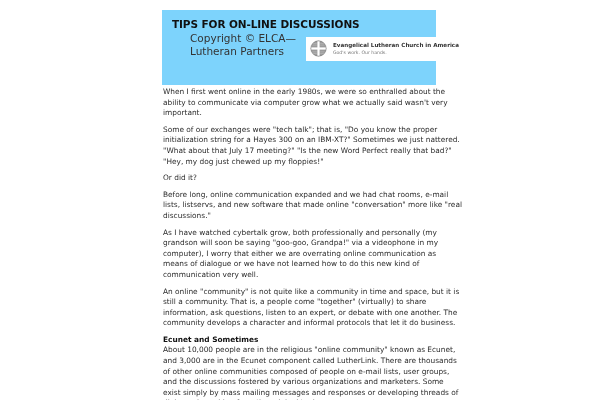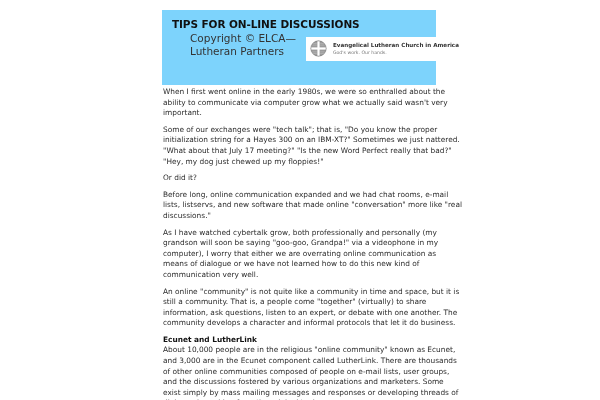--- a/index.html
+++ b/index.html
@@ -47,18 +47,18 @@
     </div>
   </div>
 
   <div class="body-text">
     <p>When I first went online in the early 1980s, we were so enthralled about the ability to communicate via computer grow what we actually said wasn't very important.</p>
     <p>Some of our exchanges were "tech talk"; that is, "Do you know the proper initialization string for a Hayes 300 on an IBM-XT?" Sometimes we just nattered. "What about that July 17 meeting?" "Is the new Word Perfect really that bad?" "Hey, my dog just chewed up my floppies!"</p>
     <p>Or did it?</p>
     <p>Before long, online communication expanded and we had chat rooms, e-mail lists, listservs, and new software that made online "conversation" more like "real discussions."</p>
     <p>As I have watched cybertalk grow, both professionally and personally (my grandson will soon be saying "goo-goo, Grandpa!" via a videophone in my computer), I worry that either we are overrating online communication as means of dialogue or we have not learned how to do this new kind of communication very well.</p>
     <p>An online "community" is not quite like a community in time and space, but it is still a community. That is, a people come "together" (virtually) to share information, ask questions, listen to an expert, or debate with one another. The community develops a character and informal protocols that let it do business.</p>
-    <h4>Ecunet and LutherLink</h4>
+    <h4>Ecunet and Sometimes</h4>
     <p>About 10,000 people are in the religious "online community" known as Ecunet, and 3,000 are in the Ecunet component called LutherLink. There are thousands of other online communities composed of people on e-mail lists, user groups, and the discussions fostered by various organizations and marketers. Some exist simply by mass mailing messages and responses or developing threads of dialogue branching from the original topic.</p>
 
   </div>
 
 </div>
 
 </body></html>

